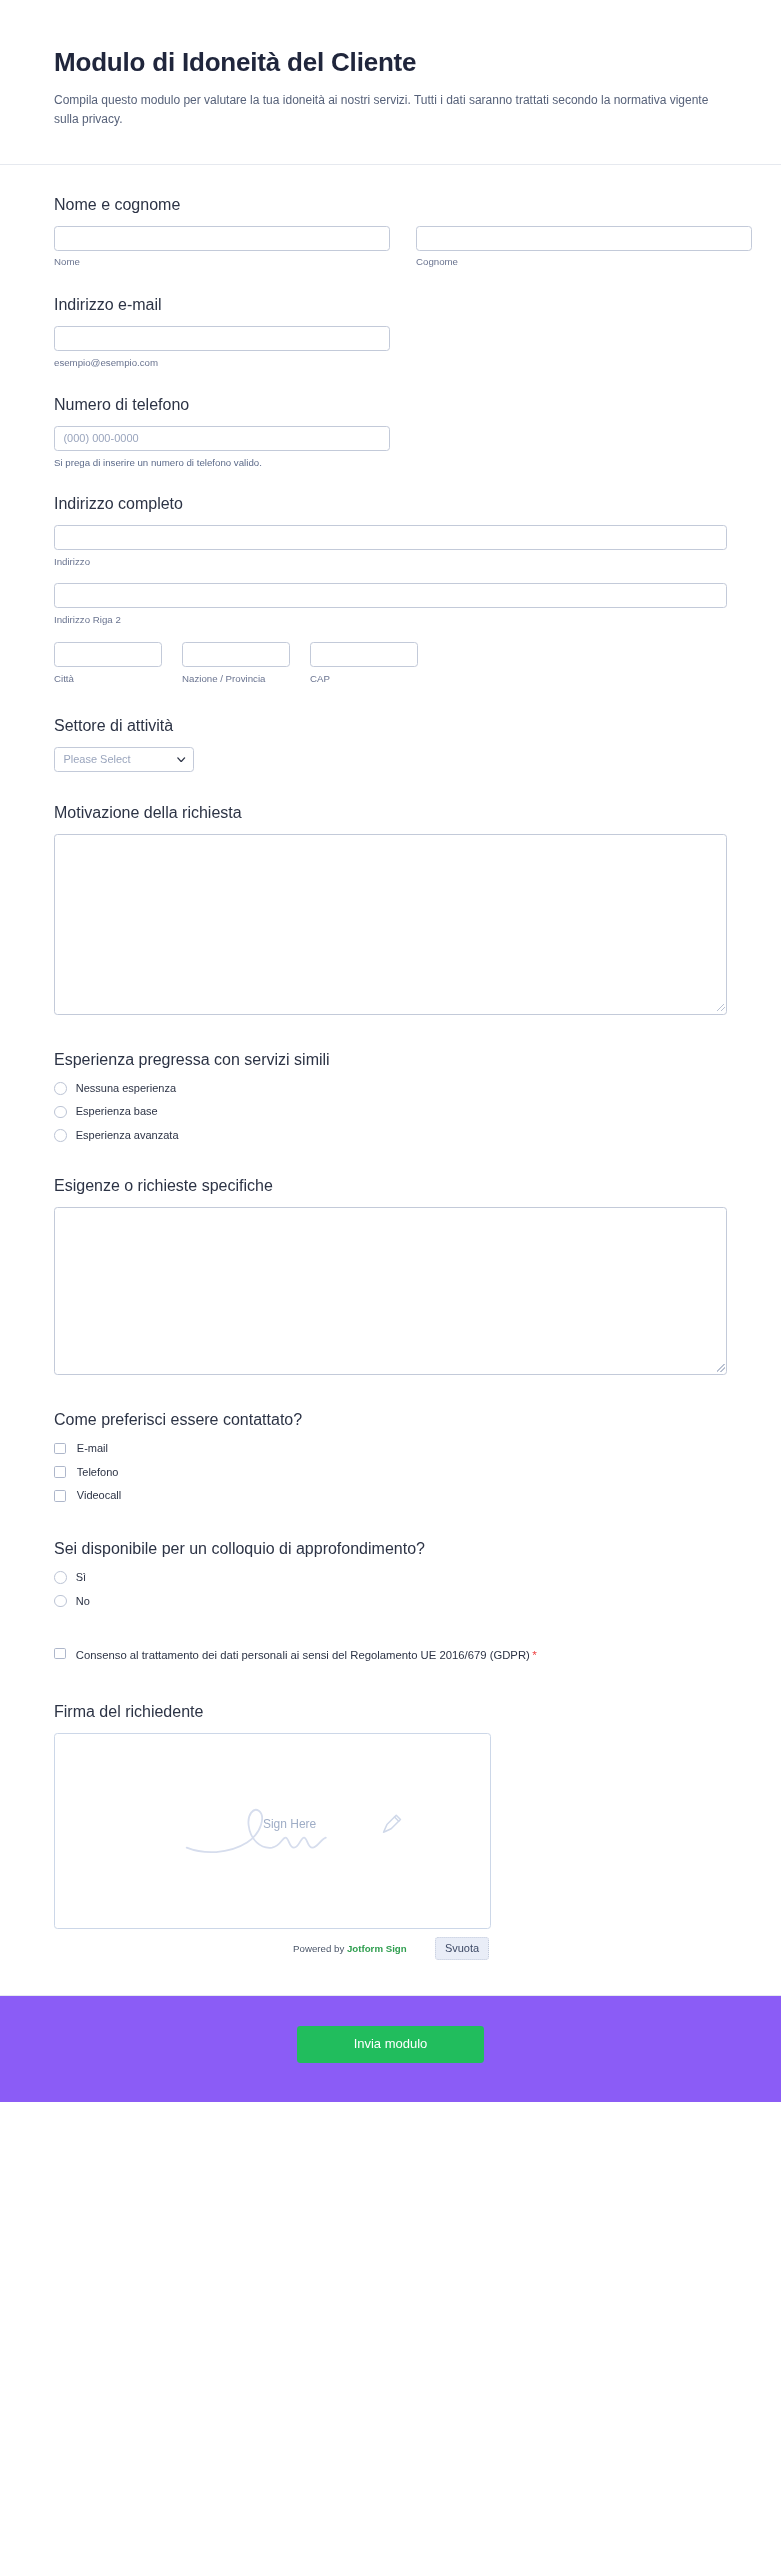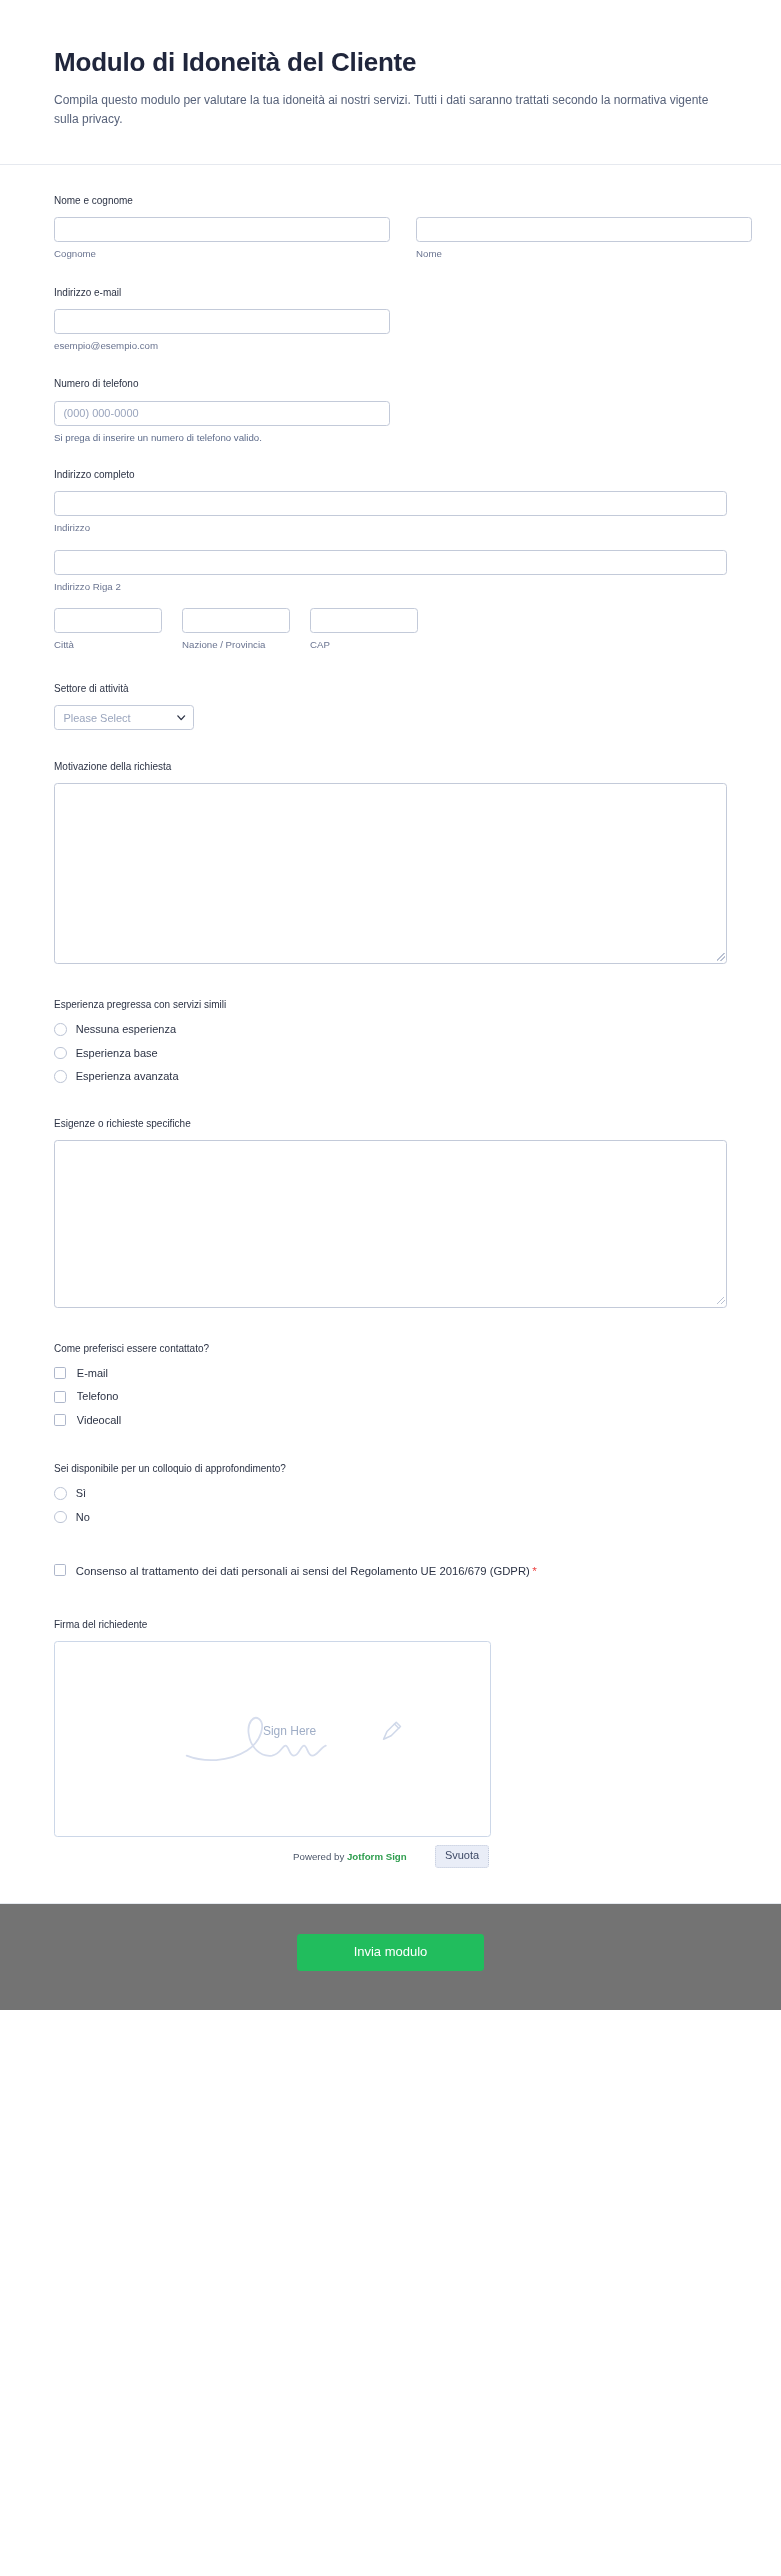--- a/index.html
+++ b/index.html
@@ -33,21 +33,21 @@
     margin: 0;
     max-width: 672px;
     font-weight: normal;
   }
 
   
   .form-body { padding: 28.6px 54px 0 54px; }
   .field { margin-bottom: 25px; }
   .field-label {
     display: block;
-    font-size: 10px;
+    font-size: 16px;
     color: #2c3345;
     margin-bottom: 9.2px;
     font-weight: normal;
     line-height: 1.4;
   }
   .sublabel {
     display: block;
     font-size: 9.7px;
     color: #6a7490;
     margin-top: 5.9px;
@@ -245,21 +245,21 @@
     line-height: 1.25;
   }
 
   
   .form-footer {
     margin-top: 35px;
     border-top: 0.8px solid #e6e9ef;
     padding: 30px 0 39px 0;
     display: flex;
     justify-content: center;
-    background: #737373;
+    background: #8b5cf6;
   }
   .submit-btn {
     background: #21bd5d;
     color: #ffffff;
     border: none;
     border-radius: 3.4px;
     font-family: "Liberation Sans", sans-serif;
     font-size: 13px;
     padding: 10px 34px;
     cursor: pointer;
@@ -277,25 +277,25 @@
     <p class="form-subtitle">Compila questo modulo per valutare la tua idoneità ai nostri servizi. Tutti i dati saranno trattati secondo la normativa vigente sulla privacy.</p>
   </div>
 
   <div class="form-body">
 
     <div class="field">
       <label class="field-label">Nome e cognome</label>
       <div class="row">
         <div class="col-half">
           <input class="inp" type="text" value="" style="">
-          <span class="sublabel">Cognome</span>
+          <span class="sublabel">Nome</span>
         </div>
         <div class="col-half">
           <input class="inp" type="text" value="" style="">
-          <span class="sublabel">Nome</span>
+          <span class="sublabel">Cognome</span>
         </div>
       </div>
     </div>
 
     <div class="field">
       <label class="field-label">Indirizzo e-mail</label>
       <div class="col-half">
         <input class="inp" type="email" value="" style="">
         <span class="sublabel">esempio@esempio.com</span>
       </div>

